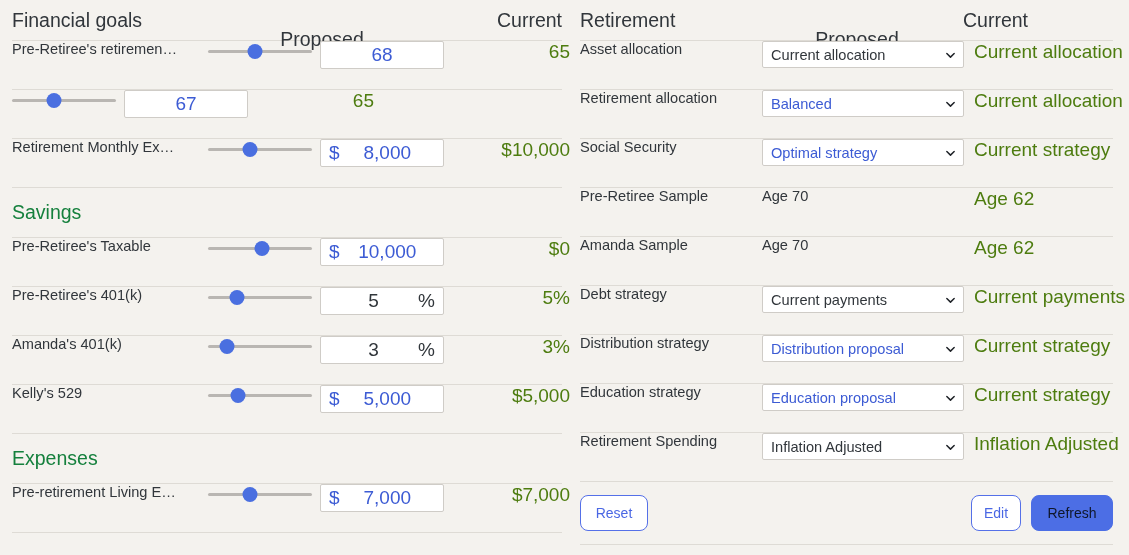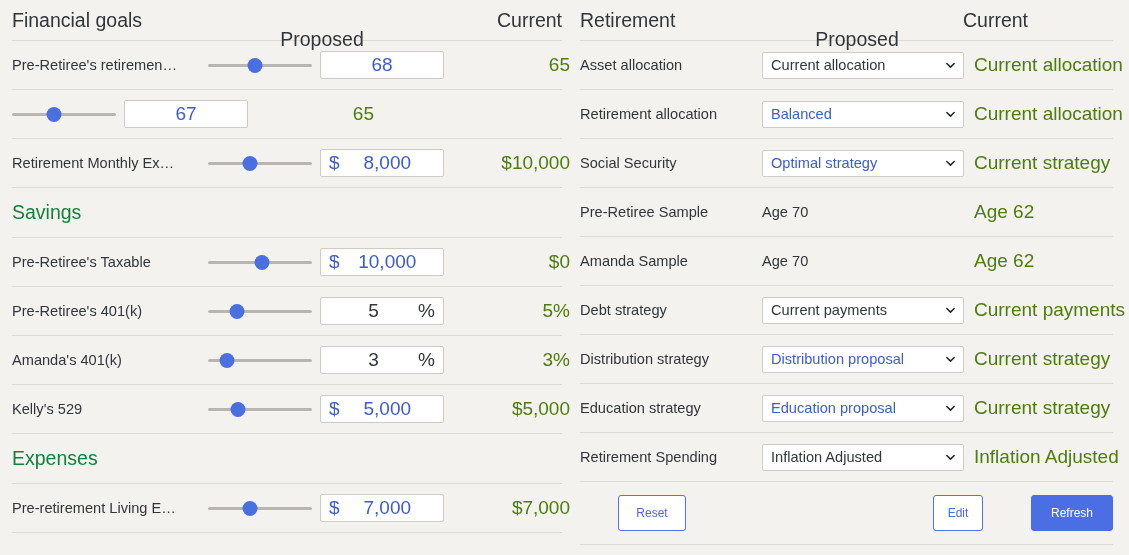--- a/index.html
+++ b/index.html
@@ -67,21 +67,20 @@
   }
 
   .divider {
     height: 1px;
     background: #dedbd5;
     width: 100%;
   }
 
   .row {
     display: flex;
-    align-items: center;
     height: 48px;
     font-size: 14.6px;
   }
 
   .lbl {
     color: #31363b;
     white-space: nowrap;
     overflow: hidden;
     text-overflow: ellipsis;
     padding-right: 8px;
@@ -178,39 +177,38 @@
 
   
   .btnrow {
     display: flex;
     align-items: center;
     height: 62px;
   }
   .btn {
     box-sizing: border-box;
     font-family: "Liberation Sans", sans-serif;
-    font-size: 12px;
-    border-radius: 3px;
+    font-size: 14px;
+    border-radius: 8px;
     display: inline-flex;
     align-items: center;
     justify-content: center;
     cursor: pointer;
-    margin-left: 38px;
   }
   .btn-outline {
     background: #ffffff;
     border: 1px solid #5570e8;
     color: #4a67e4;
     height: 36px;
     padding: 0 16px;
   }
   .btn-primary {
     background: #4c6ee5;
     border: 1px solid #4c6ee5;
-    color: #ffffff;
+    color: #0f172a;
     height: 36px;
     padding: 0 33px;
   }
   .btn-reset { width: 68px; }
   .btn-edit  { width: 50px; }
   .btn-refresh { width: 82px; }
   .btn-spacer { flex: 1 1 auto; }
 </style>
 </head>
 <body>

